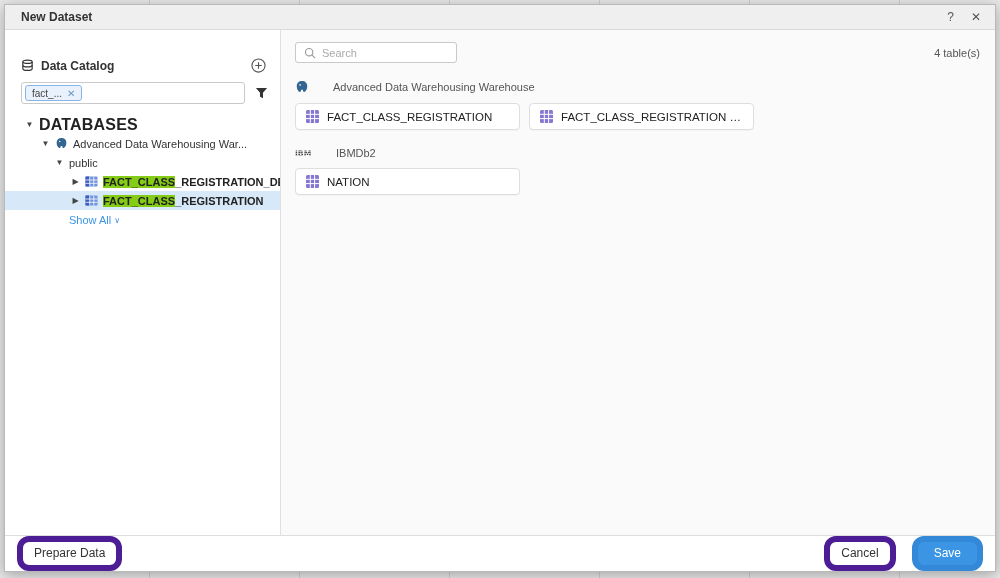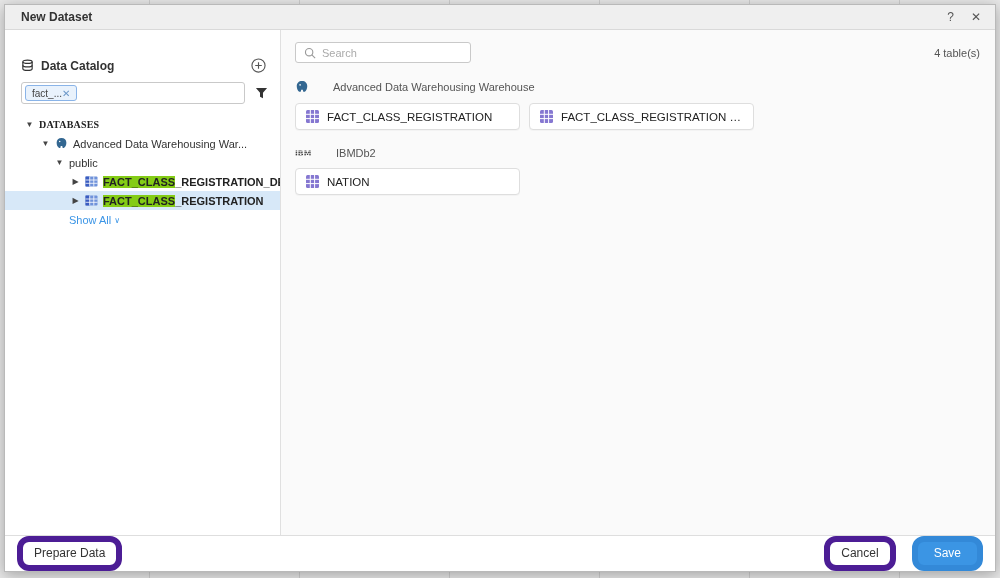--- a/index.html
+++ b/index.html
@@ -33,47 +33,47 @@
   .sidebar { width:276px; flex:0 0 276px; border-right:1px solid #e0e0e0; padding-top:28px; overflow:hidden; }
   .sb-header { display:flex; align-items:center; gap:7px; padding:0 14px 0 16px; }
   .sb-header .sb-title { font-size:12px; font-weight:bold; color:#333; }
   .sb-header .add { margin-left:auto; display:flex; cursor:pointer; }
   .filter-row { display:flex; align-items:center; gap:10px; padding:9px 12px 0 16px; }
   .filter-input {
     flex:1; height:22px; border:1px solid #c9c9c9; border-radius:3px;
     background:#fff; display:flex; align-items:center; padding:0 3px;
   }
   .chip {
-    display:inline-flex; align-items:center; 
+    display:inline-flex; align-items:center; gap:5px;
     background:#e9f2fc; border:1px solid #8ab4e8; border-radius:3px;
     font-size:10px; color:#444; padding:1px 6px; height:16px;justify-content:center;
   }
   .chip .chip-x { color:#6b97c8; font-size:10px; cursor:pointer; }
   .funnel { display:flex; cursor:pointer; }
   
   .tree { margin-top:11px; font-size:11px; }
   .tree-row { height:19px; display:flex; align-items:center; gap:5px; cursor:pointer; white-space:nowrap; }
   .tree-row.selected { background:#d7e8f8; }
   .caret { font-size:8px; color:#444; width:9px; text-align:center; flex:0 0 9px; }
   .lvl0 { padding-left:20px; }
   .lvl1 { padding-left:36px; }
   .lvl2 { padding-left:50px; }
   .lvl3 { padding-left:66px; }
-  .tree-root-label { font-weight:bold; font-size:10px; letter-spacing:.2px; color:#222;font-family:Liberation Serif, serif; }
+  .tree-root-label { font-weight:bold; font-size:16px; letter-spacing:.2px; color:#222; }
   .tree-node-label { color:#333; }
   .tbl-name { font-weight:bold; color:#222; }
   .hl { background:#84cc16; }
   .show-all { margin-top:4px; padding-left:64px; display:flex; align-items:center; gap:3px;
               color:#3b95e6; font-size:11px; cursor:pointer; }
   .show-all .chev { font-size:8px; }
   
   .main { flex:1; background:#fafafa; padding:12px 15px 0 14px; overflow:hidden; }
   .main-top { display:flex; align-items:center; }
   .search-box {
-    width:176px; height:21px; border:1px solid #c9c9c9; border-radius:3px;
+    width:162px; height:21px; border:1px solid #c9c9c9; border-radius:3px;
     background:#fff; display:flex; align-items:center; gap:6px; padding:0 8px;
   }
   .search-box input {
     border:none; outline:none; flex:1; font-size:11px; background:transparent;
     font-family:"Liberation Sans", sans-serif; color:#333;
   }
   .search-box input::placeholder { color:#aaa; }
   .table-count { margin-left:auto; font-size:11px; color:#555; }
   .section-header { display:flex; align-items:center; gap:24px; margin-top:17px; font-size:11px; color:#555; }
   .cards { display:flex; gap:9px; margin-top:9px; }

